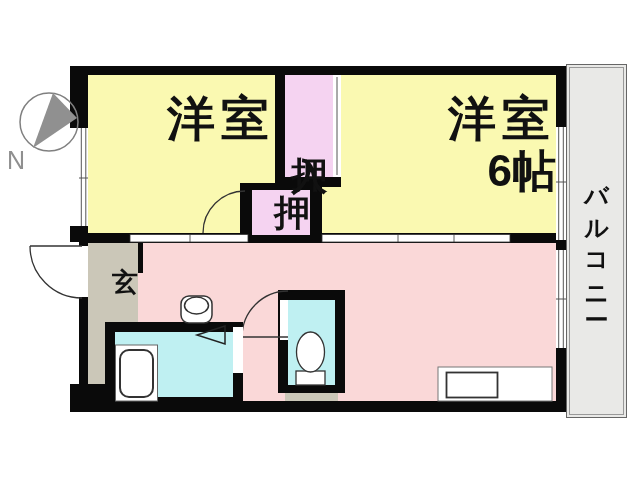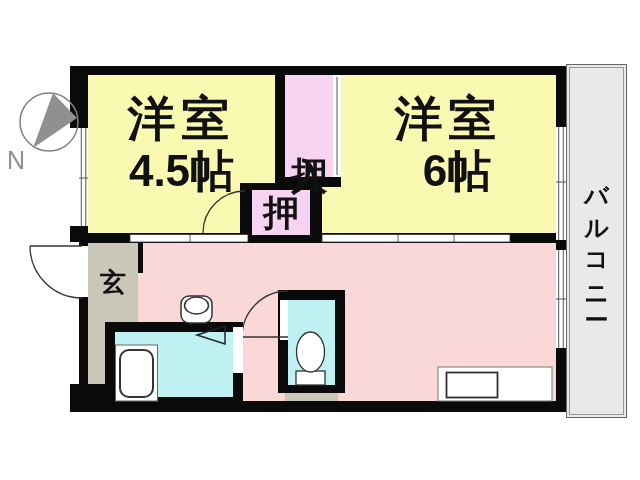--- a/index.html
+++ b/index.html
@@ -6,21 +6,21 @@
   #plan{position:relative;width:640px;height:480px;background:#ffffff;overflow:hidden;
         font-family:"Liberation Sans","DejaVu Sans",sans-serif;}
   .abs{position:absolute;}
   .black{background:#0a0a0a;}
   .yellow{background:#faf9b1;}
   .dkpink{background:#fad8d8;}
   .clpink{background:#f5d3f1;}
   .cyan{background:#bff0f2;}
   .egray{background:#cbc7b8;}
   .tan{background:#cbc7b8;}
-  .lbl{color:#111;font-weight:bold;text-align:center;line-height:1.12;}
+  .lbl{color:#111;font-weight:bold;text-align:right;line-height:1.12;}
   .vtext{writing-mode:vertical-rl;}
   #balcony{left:566px;top:64px;width:61px;height:354px;background:#e9e9e7;border:1px solid #666;box-sizing:border-box;}
   #balcony-inner{position:absolute;left:2px;top:2px;right:2px;bottom:2px;border:1px solid #999;
                  display:flex;align-items:center;justify-content:center;}
   #balcony-label{font-size:24px;font-weight:bold;color:#111;letter-spacing:7px;}
   #compass-n{left:7px;top:146px;width:30px;font-size:25px;color:#8f8f8f;font-weight:normal;}
   svg{position:absolute;left:0;top:0;pointer-events:none;}
 </style>
 </head>
 <body>
@@ -58,21 +58,20 @@
 
   <div class="abs black" style="left:105px;top:322px;width:138px;height:79px;"></div>
   <div class="abs cyan" style="left:115px;top:332px;width:118px;height:65px;"></div>
 
   <div class="abs black" style="left:278px;top:290px;width:67px;height:103px;"></div>
   <div class="abs cyan" style="left:288px;top:300px;width:47px;height:85px;"></div>
   <div class="abs tan" style="left:285px;top:393px;width:53px;height:8px;"></div>
 
   <div class="abs lbl" style="left:88px;top:92px;width:187px;">
     <div style="font-size:48px;letter-spacing:6px;">洋室</div>
-    <div style="font-size:44px;">4.5帖</div>
   </div>
   <div class="abs lbl" style="left:341px;top:92px;width:215px;">
     <div style="font-size:48px;letter-spacing:6px;">洋室</div>
     <div style="font-size:44px;margin-left:17px;">6帖</div>
   </div>
   <div class="abs lbl vtext" style="left:285px;top:82px;width:48px;height:92px;font-size:36px;display:flex;align-items:center;justify-content:center;">押入</div>
   <div class="abs lbl" style="left:252px;top:193px;width:58px;font-size:36px;">押</div>
   <div class="abs lbl" style="left:88px;top:268px;width:50px;font-size:26px;">玄</div>
   <div class="abs" id="compass-n">N</div>
 

